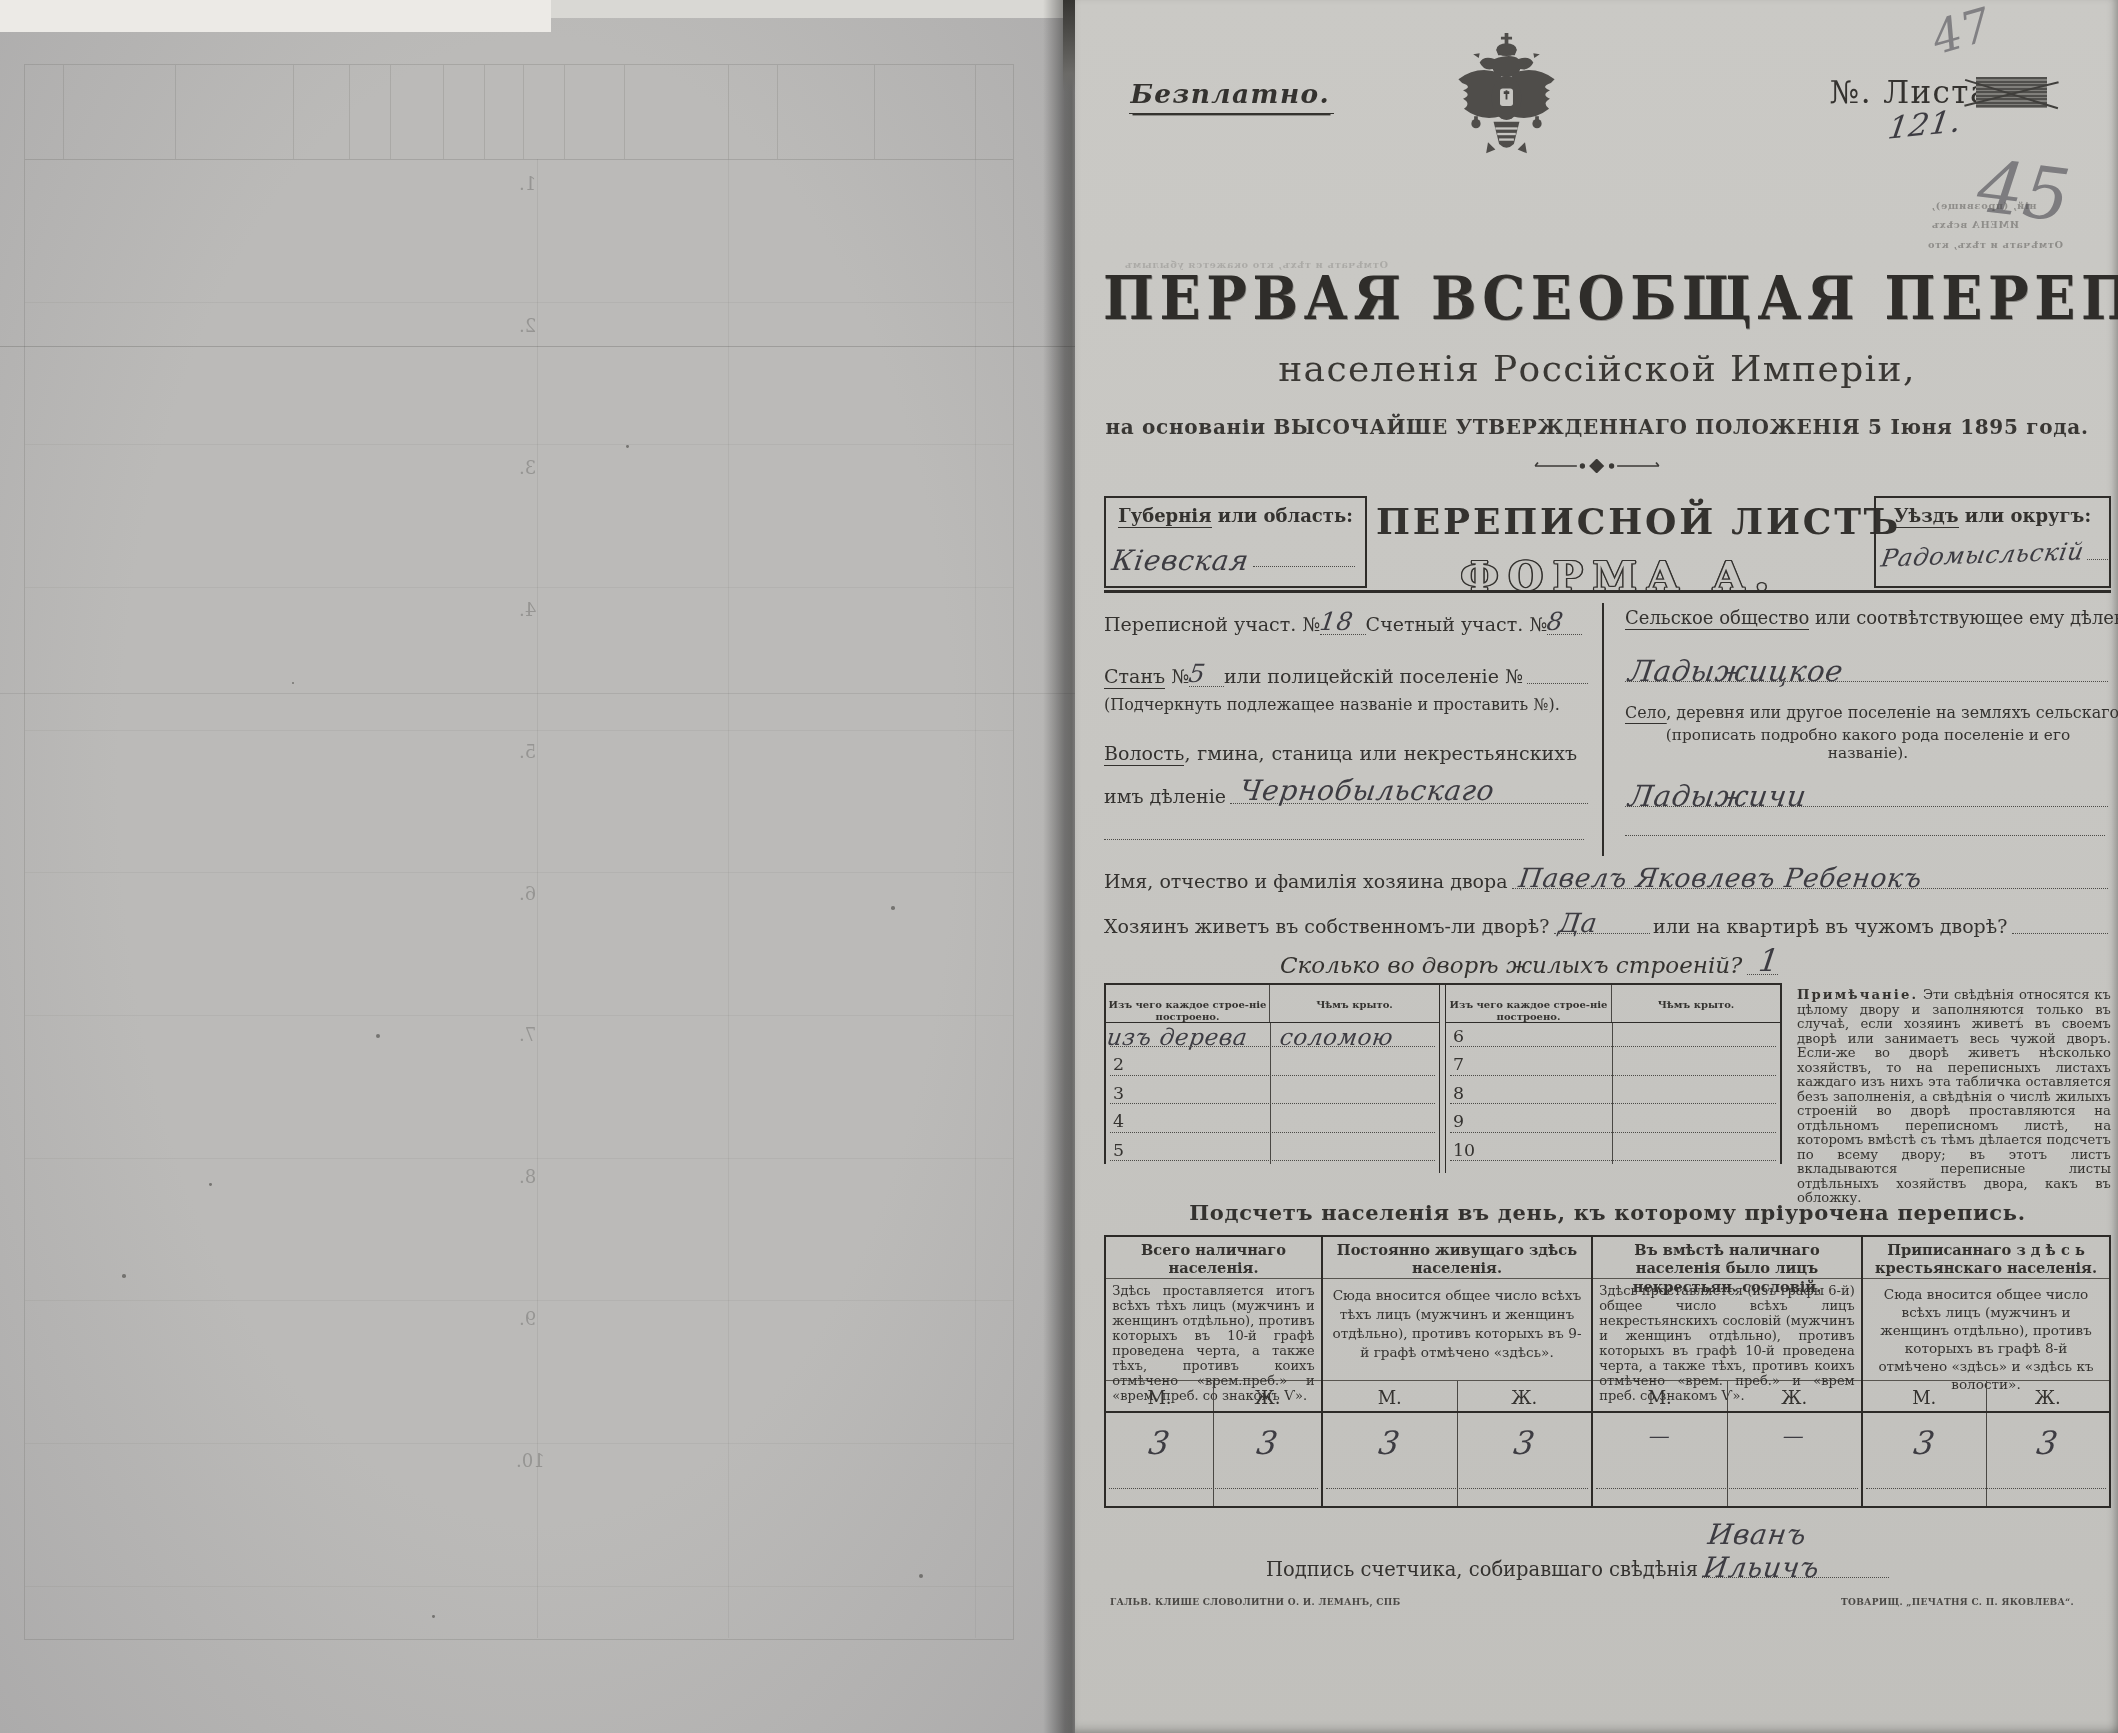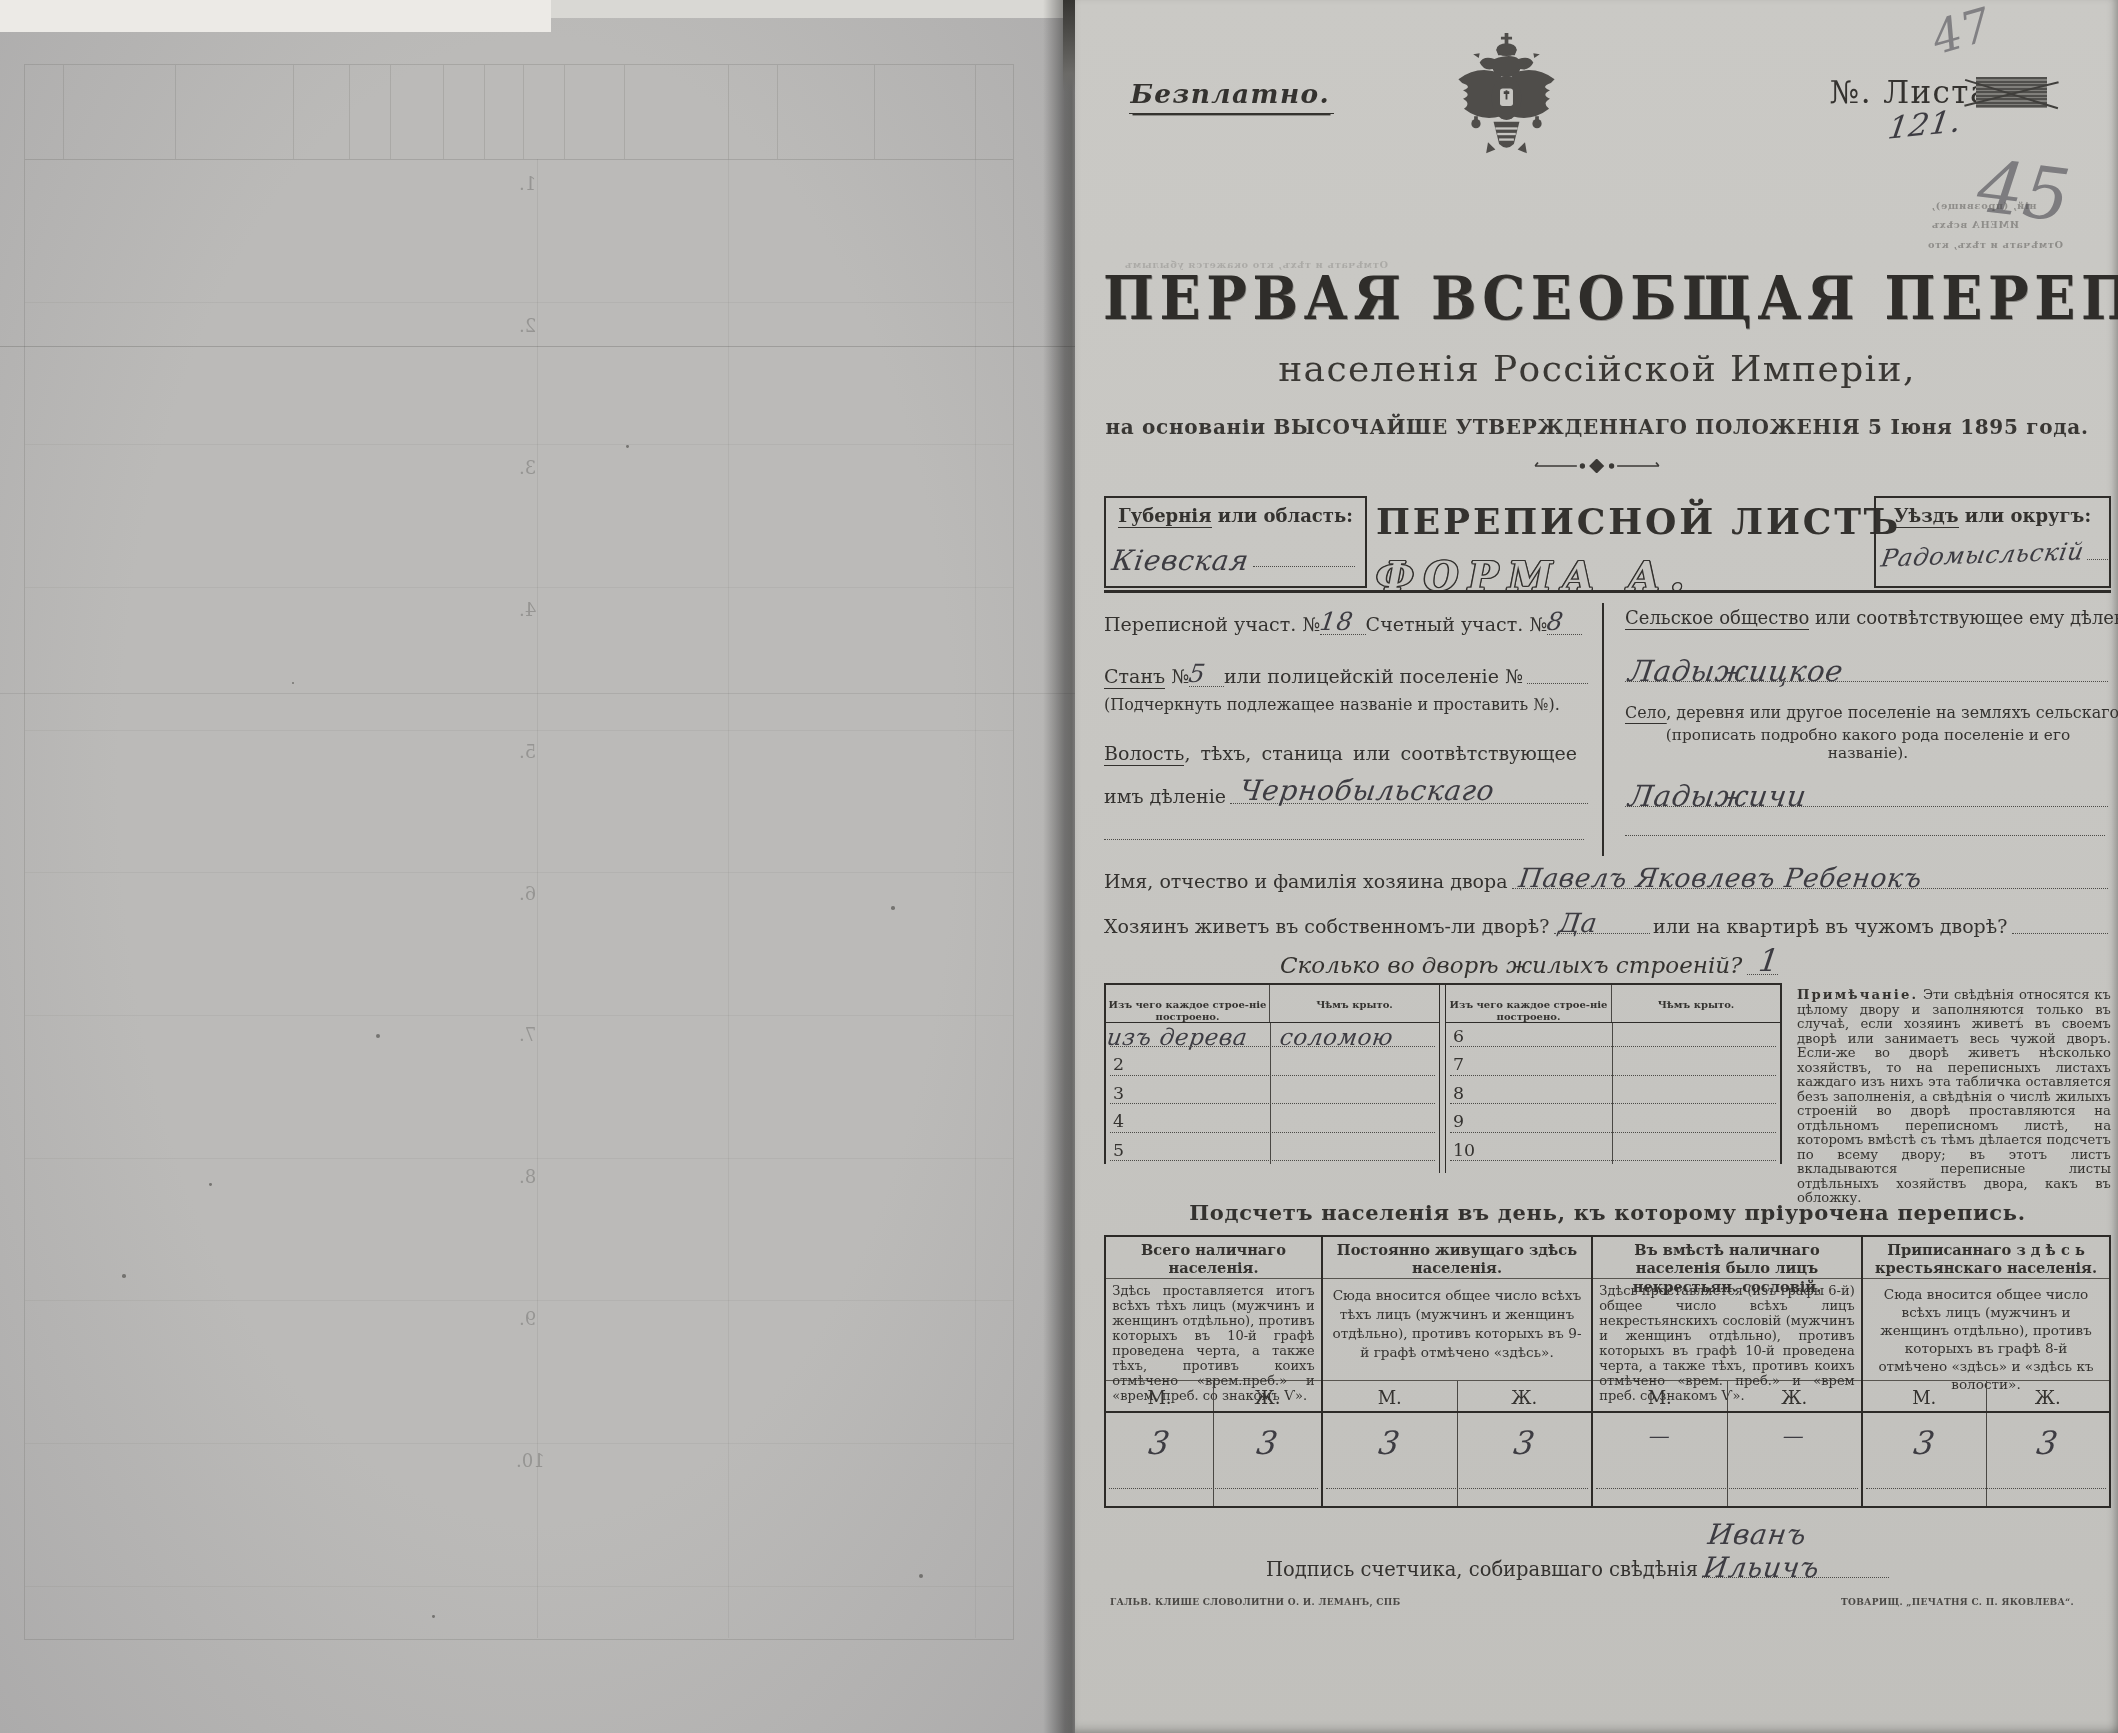--- a/index.html
+++ b/index.html
@@ -47,23 +47,23 @@
   .ghost-frag{font-size:9.7px;color:rgba(70,69,66,.45);white-space:nowrap;font-weight:700;letter-spacing:0.7px;}
   
   .t1{font-size:54px;font-weight:700;letter-spacing:5.6px;transform:scaleY(1.10);
       text-align:center;white-space:nowrap;color:#2f2d2a;text-shadow:0.7px 0.7px 0 rgba(47,45,42,.4);}
   .t2{font-size:36px;text-align:center;letter-spacing:1.4px;color:#3a3834;}
   .t3{font-size:20px;text-align:center;letter-spacing:0.7px;font-weight:600;color:#393734;}
   
   .hbox{border:2.1px solid #2e2c29;height:92px;box-sizing:border-box;}
   .hbox-label{font-size:18px;font-weight:700;text-align:center;margin-top:7px;}
   .list-t1{font-size:36px;font-weight:700;letter-spacing:2.8px;text-align:center;white-space:nowrap;}
-  .outline-text{font-size:40px;font-weight:700;letter-spacing:9.7px;text-align:left;color:#c7c6c2;
+  .outline-text{font-size:40px;font-weight:700;letter-spacing:9.7px;text-align:center;color:#c7c6c2;
     text-shadow:-1.4px 0 #34322f,1.4px 0 #34322f,0 -1.4px #34322f,0 1.4px #34322f,
-      -1px -1px #34322f,1px 1px #34322f,-1px 1px #34322f,1px -1px #34322f;font-style:italic;}
+      -1px -1px #34322f,1px 1px #34322f,-1px 1px #34322f,1px -1px #34322f;}
   .hrule{background:#2e2c29;height:2.8px;}
   
   .f27{font-size:19px;}
   .f23{font-size:16px;}
   .vdiv{width:2.1px;background:#2e2c29;}
   .just{text-align:justify;text-align-last:justify;}
   
   .btable{border:2.1px solid #2e2c29;border-bottom:none;box-sizing:border-box;display:flex;}
   .bsub{position:relative;height:100%;}
   .bsub .colline{position:absolute;top:0;bottom:0;width:0.7px;background:#4a4844;}
@@ -266,21 +266,21 @@
         <span class="dotline"><span class="hand" style="font-size:25px;margin-bottom:-5.6px;">8</span>&nbsp;&nbsp;&nbsp;</span>
       </div>
       <div class="row f27" style="margin-top:24px;">
         <span><span class="u">Станъ</span><span> №</span></span>
         <span class="dotline"><span class="hand" style="font-size:25px;margin-bottom:-5.6px;">5</span>&nbsp;&nbsp;&nbsp;</span>
         <span>или полицейскій поселеніе №</span>
         <span class="dotfill"></span>
       </div>
       <div class="f23" style="margin-top:8px;">(Подчеркнуть подлежащее названіе и проставить №).</div>
       <div class="f27 just" style="margin-top:28px;width:473px;">
-        <span class="u">Волость</span><span>, тѣхъ, станица или соотвѣтствующее</span>
+        <span class="u">Волость</span><span>, гмина, станица или некрестьянскихъ</span>
       </div>
       <div class="row f27" style="margin-top:21px;">
         <span>имъ дѣленіе</span>
         <span class="dotfill" style="position:relative;">
           <span class="hand abs" style="font-size:28px;left:9.7px;bottom:-4.2px;">Чернобыльскаго</span>
         </span>
       </div>
       <div class="dotline" style="margin-top:32px;width:480px;"></div>
     </div>
 

